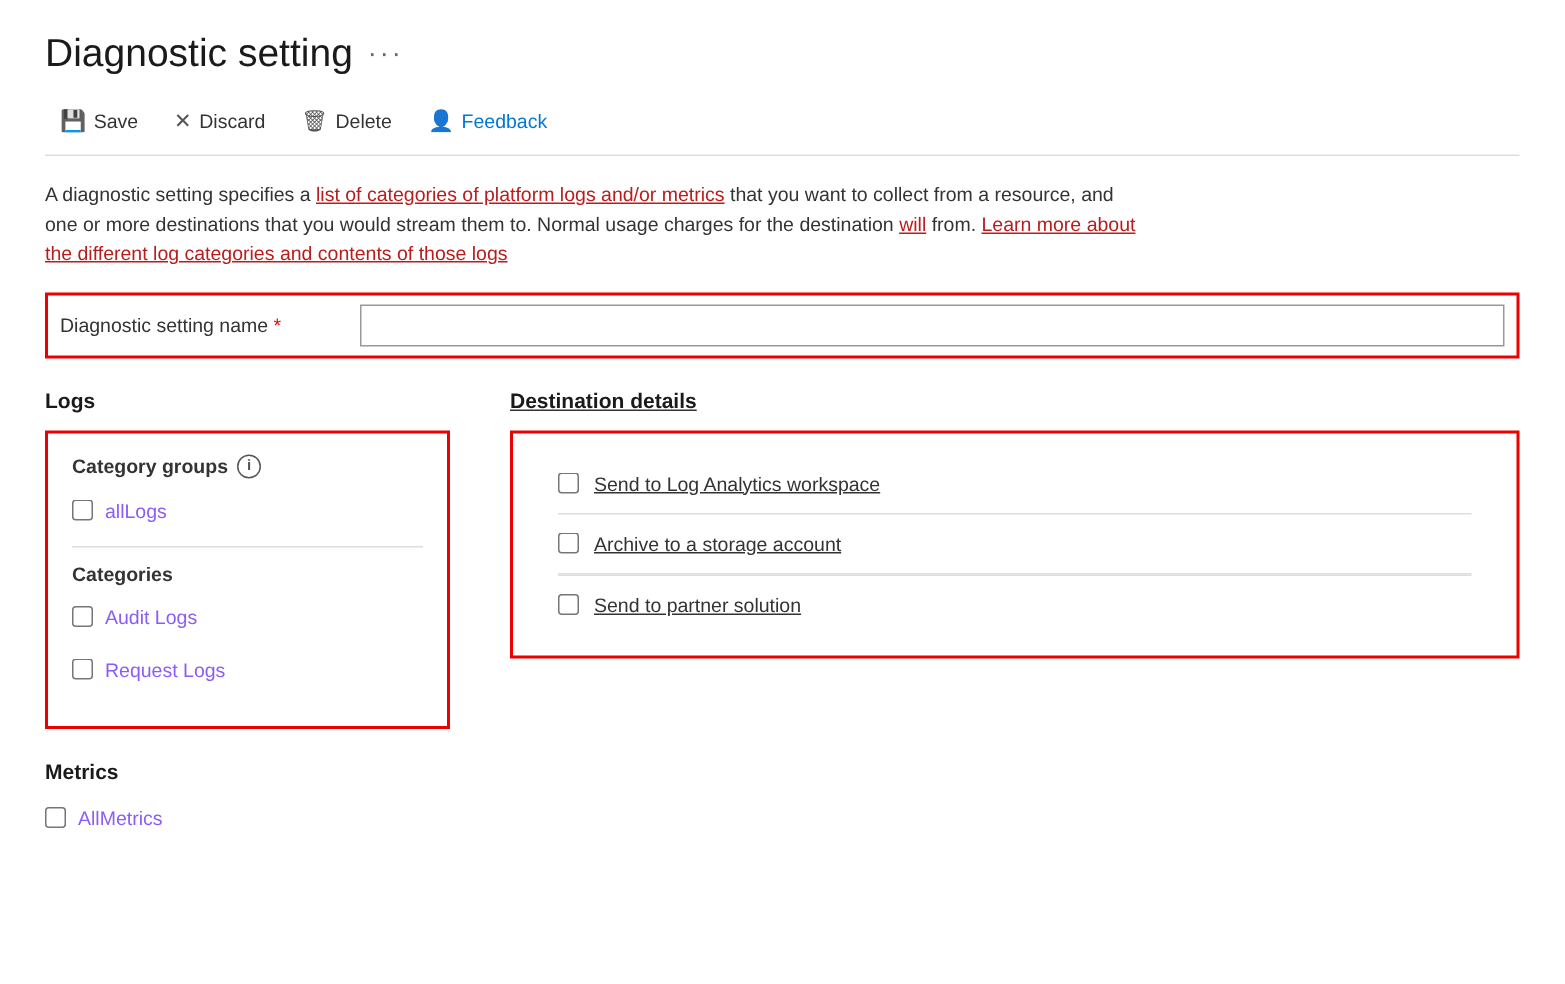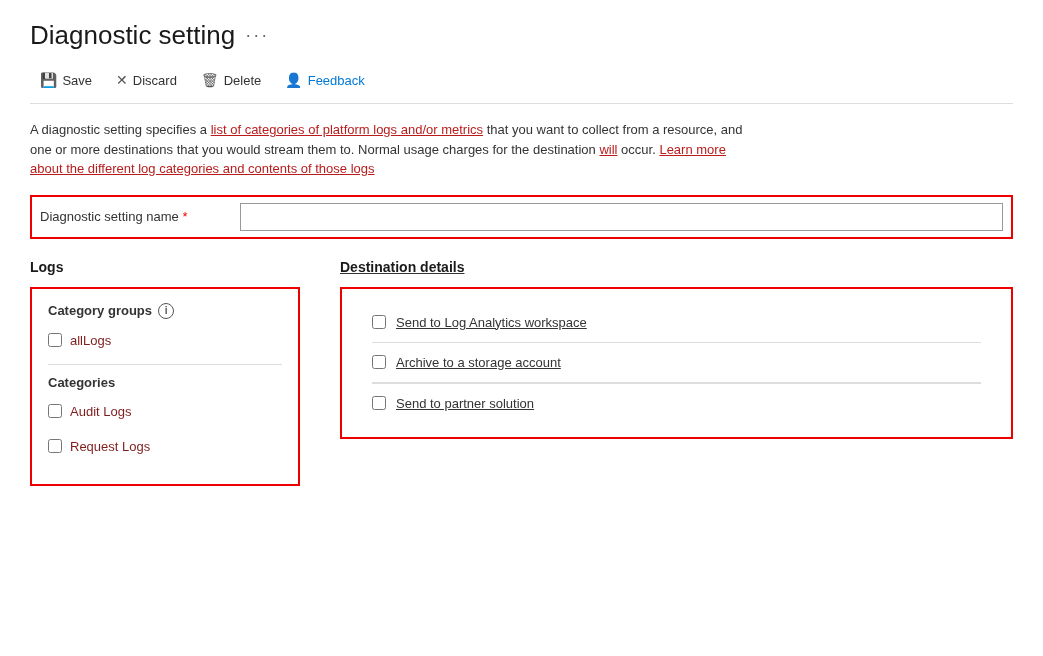--- a/index.html
+++ b/index.html
@@ -141,21 +141,21 @@
       padding: 4px 0;
     }
     .checkbox-row input[type="checkbox"] {
       width: 14px;
       height: 14px;
       cursor: pointer;
       accent-color: #0078d4;
     }
     .checkbox-label {
       font-size: 13px;
-      color: #7f1d1d;
+      color: #8b5cf6;
       cursor: pointer;
     }
 
     .divider {
       border: none;
       border-top: 1px solid #ddd;
       margin: 10px 0;
     }
 
     .dest-checkbox-row {
@@ -204,21 +204,21 @@
     <span class="btn-icon">🗑</span>
     <span>Delete</span>
   </button>
   <button class="toolbar-btn feedback-btn">
     <span class="btn-icon">👤</span>
     <span>Feedback</span>
   </button>
 </div>
 
 <div class="description">
-  <span>A diagnostic setting specifies a </span><a>list of categories of platform logs and/or metrics</a><span> that you want to collect from a resource, and one or more destinations that you would stream them to. Normal usage charges for the destination </span><a>will</a><span> occur. </span><a>Learn more about the different log categories and contents of those logs</a>
+  <span>A diagnostic setting specifies a </span><a>list of categories of platform logs and/or metrics</a><span> that you want to collect from a resource, and one or more destinations that you would stream them to. Normal usage charges for the destination </span><a>will</a><span> from. </span><a>Learn more about the different log categories and contents of those logs</a>
 </div>
 
 <div class="field-row">
   <label class="field-label">
     <span>Diagnostic setting name</span>
     <span class="required">*</span>
   </label>
   <input type="text" class="field-input" style="">
 </div>
 
@@ -249,20 +249,27 @@
         <label class="checkbox-label" for="auditLogs">Audit Logs</label>
       </div>
 
       <div class="checkbox-row">
         <input type="checkbox" id="requestLogs" style="">
         <label class="checkbox-label" for="requestLogs">Request Logs</label>
       </div>
 
     </div>
 
+    <div class="metrics-section">
+      <div class="section-title">Metrics</div>
+      <div class="checkbox-row">
+        <input type="checkbox" id="allMetrics" style="">
+        <label class="checkbox-label" for="allMetrics">AllMetrics</label>
+      </div>
+    </div>
   </div>
 
   <div class="right-panel">
     <div class="section-title">Destination details</div>
     <div class="bordered-box">
 
       <div class="dest-checkbox-row">
         <input type="checkbox" id="logAnalytics" style="">
         <label class="dest-label" for="logAnalytics">Send to Log Analytics workspace</label>
       </div>

